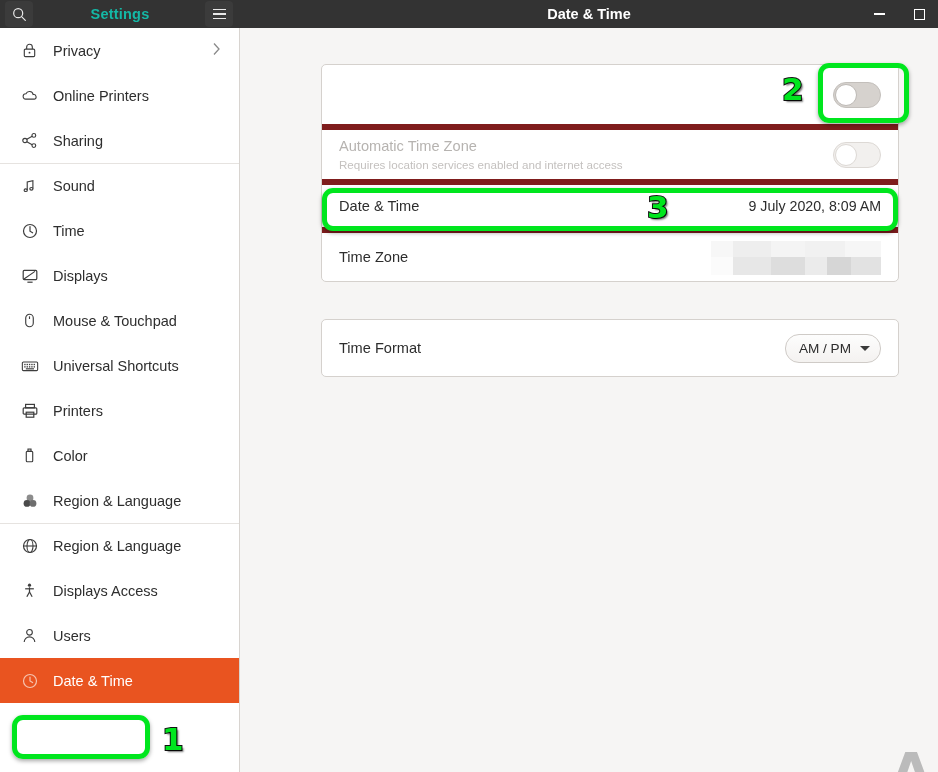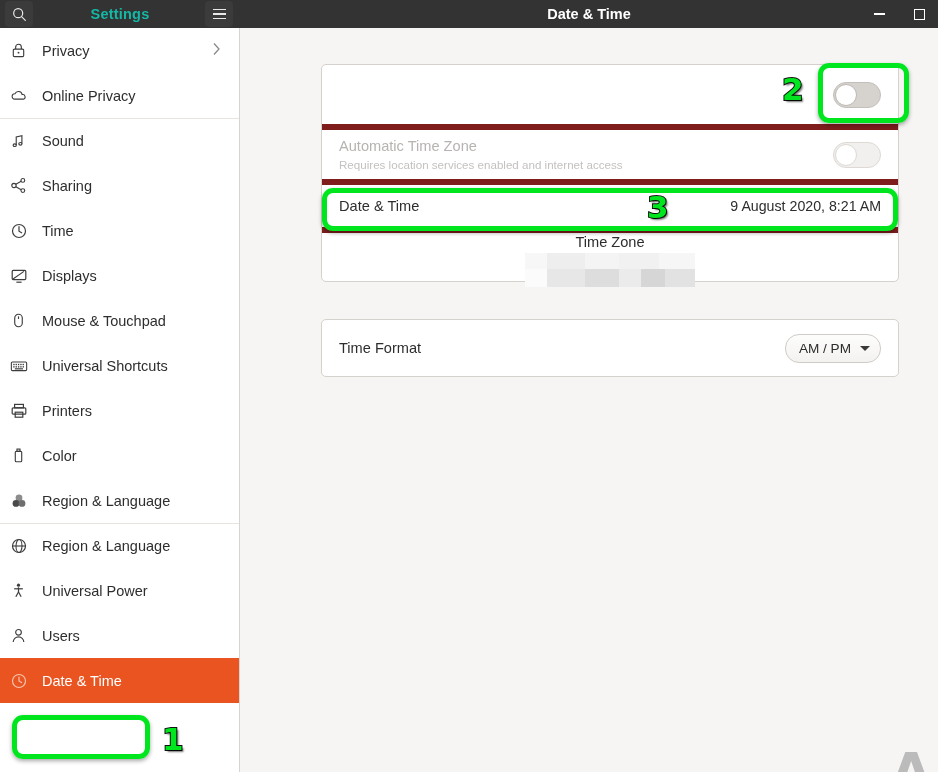--- a/index.html
+++ b/index.html
@@ -50,21 +50,21 @@
   .wc .sq { width: 11px; height: 11px; border: 1.6px solid #ffffff; display: block; }
 
   
   .sidebar {
     position: absolute; left: 0; top: 28px; width: 240px; height: 744px;
     background: #ffffff; border-right: 1px solid #d8d4d0;
     overflow: hidden;
   }
   .side-item {
     height: 45px; display: flex; align-items: center;
-    padding-left: 9px; gap: 14px; position: relative;
+    padding-left: 20px; gap: 14px; position: relative;
   }
   .side-item.sep-above { border-top: 1px solid #e6e3e0; }
   .side-item .s-ico {
     width: 19px; height: 19px; flex: 0 0 19px;
     display: flex; align-items: center; justify-content: center;
     color: #3d3d3d;
   }
   .side-item .s-label { font-size: 14.5px; color: #2e2e2e; white-space: nowrap; }
   .side-item .chev {
     position: absolute; right: 18px; top: 50%; transform: translateY(-50%);
@@ -87,21 +87,21 @@
   .card-fmt  { left: 80px; top: 291px; width: 578px; }
 
   .row {
     display: flex; align-items: center;
     padding: 0 17px; position: relative;
   }
   .row + .row { border-top: 6px solid #7f1d1d; }
   .row-auto-dt { height: 59px; }
   .row-auto-tz { height: 55px; }
   .row-dt      { height: 48px; }
-  .row-tz      { height: 54px; flex-direction: column; }
+  .row-tz      { height: 54px; }
   .row-fmt     { height: 56px; }
 
   .row .txtblock { display: flex; flex-direction: column; justify-content: center; }
   .row .title { font-size: 14.6px; color: #2d2d2d; line-height: 1.25; }
   .row .sub { font-size: 11.6px; color: #7a7a7a; line-height: 1.3; margin-top: 2px; }
   .row.disabled .title { color: #b6b3b0; }
   .row.disabled .sub { color: #c4c1bf; }
   .row .spacer { flex: 1; }
 
   .toggle {
@@ -221,45 +221,45 @@
           </svg>
       </span>
     </div>
 
     <div class="side-item">
       <span class="s-ico">
         <svg width="18" height="18" viewBox="0 0 20 20">
             <path d="M5.2 13.5a3 3 0 0 1 .3-6 4.2 4.2 0 0 1 8 .9 2.6 2.6 0 0 1 1.3 5.1z" fill="none" stroke="currentColor" stroke-width="1.2"></path>
           </svg>
       </span>
-      <span class="s-label">Online Privacy</span>
-    </div>
-
-    <div class="side-item sep-above">
-      <span class="s-ico">
-        <svg width="17" height="17" viewBox="0 0 18 18">
-            <path d="M6.6 12.6V4.2l6-1.4v8.4" fill="none" stroke="currentColor" stroke-width="1.2"></path>
-            <ellipse cx="5" cy="12.9" rx="1.7" ry="1.4" fill="none" stroke="currentColor" stroke-width="1.2"></ellipse>
-            <ellipse cx="11" cy="11.5" rx="1.7" ry="1.4" fill="none" stroke="currentColor" stroke-width="1.2"></ellipse>
-          </svg>
-      </span>
-      <span class="s-label">Sound</span>
+      <span class="s-label">Online Printers</span>
     </div>
 
     <div class="side-item">
       <span class="s-ico">
         <svg width="17" height="17" viewBox="0 0 18 18">
             <circle cx="13.6" cy="3.6" r="2" fill="none" stroke="currentColor" stroke-width="1.2"></circle>
             <circle cx="4.2" cy="9" r="2.3" fill="none" stroke="currentColor" stroke-width="1.2"></circle>
             <circle cx="13.6" cy="14.4" r="2" fill="none" stroke="currentColor" stroke-width="1.2"></circle>
             <line x1="6.2" y1="7.8" x2="11.8" y2="4.6" stroke="currentColor" stroke-width="1.2"></line>
             <line x1="6.2" y1="10.2" x2="11.8" y2="13.4" stroke="currentColor" stroke-width="1.2"></line>
           </svg>
       </span>
       <span class="s-label">Sharing</span>
+    </div>
+
+    <div class="side-item sep-above">
+      <span class="s-ico">
+        <svg width="17" height="17" viewBox="0 0 18 18">
+            <path d="M6.6 12.6V4.2l6-1.4v8.4" fill="none" stroke="currentColor" stroke-width="1.2"></path>
+            <ellipse cx="5" cy="12.9" rx="1.7" ry="1.4" fill="none" stroke="currentColor" stroke-width="1.2"></ellipse>
+            <ellipse cx="11" cy="11.5" rx="1.7" ry="1.4" fill="none" stroke="currentColor" stroke-width="1.2"></ellipse>
+          </svg>
+      </span>
+      <span class="s-label">Sound</span>
     </div>
 
     <div class="side-item">
       <span class="s-ico">
         <svg width="18" height="18" viewBox="0 0 18 18">
             <circle cx="9" cy="9" r="6.5" fill="none" stroke="currentColor" stroke-width="1.2"></circle>
             <path d="M9 4.6v4.6l2.6 1.6" fill="none" stroke="currentColor" stroke-width="1.2" stroke-linecap="round"></path>
           </svg>
       </span>
       <span class="s-label">Time</span>
@@ -354,21 +354,21 @@
     <div class="side-item">
       <span class="s-ico">
         <svg width="17" height="17" viewBox="0 0 18 18">
             <circle cx="9" cy="3.4" r="1.7" fill="currentColor"></circle>
             <line x1="9" y1="5.6" x2="9" y2="11" stroke="currentColor" stroke-width="1.3"></line>
             <line x1="4.4" y1="7.2" x2="13.6" y2="7.2" stroke="currentColor" stroke-width="1.3"></line>
             <line x1="9" y1="10.6" x2="6.2" y2="15.6" stroke="currentColor" stroke-width="1.3"></line>
             <line x1="9" y1="10.6" x2="11.8" y2="15.6" stroke="currentColor" stroke-width="1.3"></line>
           </svg>
       </span>
-      <span class="s-label">Universal Power</span>
+      <span class="s-label">Displays Access</span>
     </div>
 
     <div class="side-item">
       <span class="s-ico">
         <svg width="17" height="17" viewBox="0 0 18 18">
             <circle cx="9" cy="5.6" r="3" fill="none" stroke="currentColor" stroke-width="1.2"></circle>
             <path d="M3.4 16a5.6 5.6 0 0 1 11.2 0" fill="none" stroke="currentColor" stroke-width="1.2"></path>
           </svg>
       </span>
       <span class="s-label">Users</span>
@@ -405,21 +405,21 @@
         </div>
         <div class="spacer"></div>
         <div class="toggle dim">
           <span class="knob"></span>
         </div>
       </div>
 
       <div class="row row-dt">
         <span class="title">Date &amp; Time</span>
         <div class="spacer"></div>
-        <span class="value-text">9 August 2020,  8:21 AM</span>
+        <span class="value-text">9 July 2020,  8:09 AM</span>
       </div>
 
       <div class="row row-tz">
         <span class="title">Time Zone</span>
         <div class="spacer"></div>
         <div class="blurred">
           <span style="left:0;top:2px;width:22px;height:16px;background:#f7f7f7"></span>
           <span style="left:22px;top:2px;width:38px;height:16px;background:#eeeeee"></span>
           <span style="left:60px;top:2px;width:34px;height:16px;background:#f4f4f4"></span>
           <span style="left:94px;top:2px;width:40px;height:16px;background:#f1f1f1"></span>

